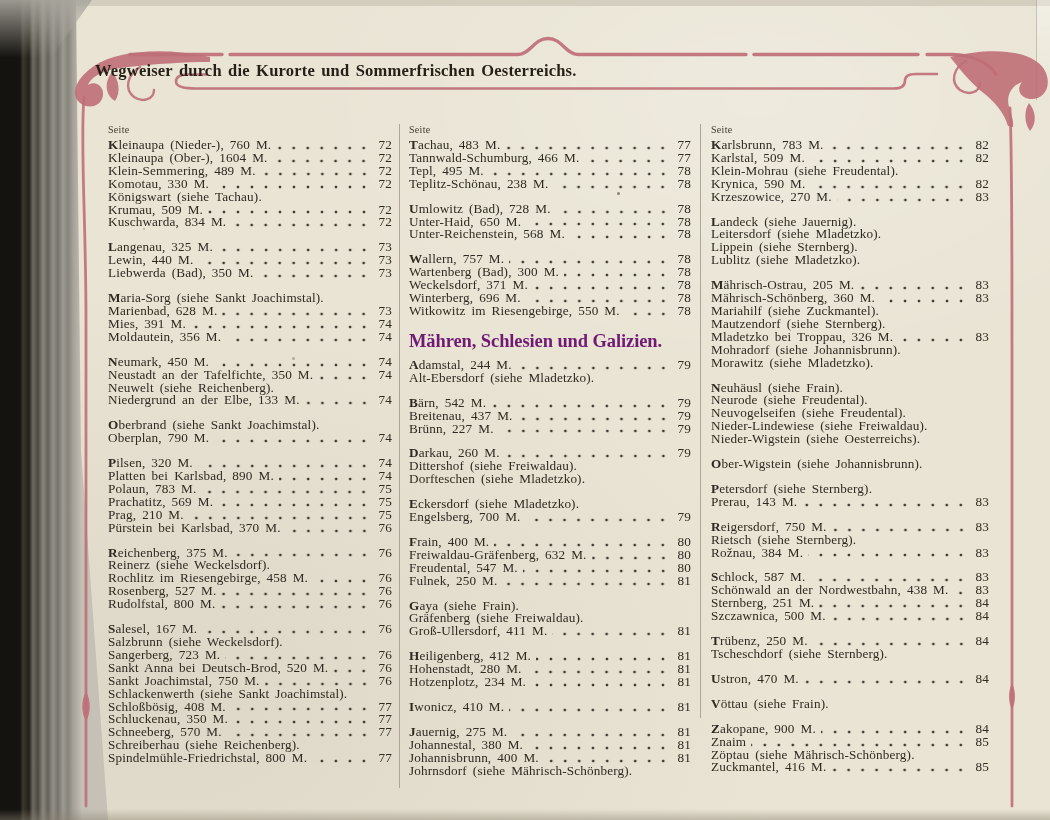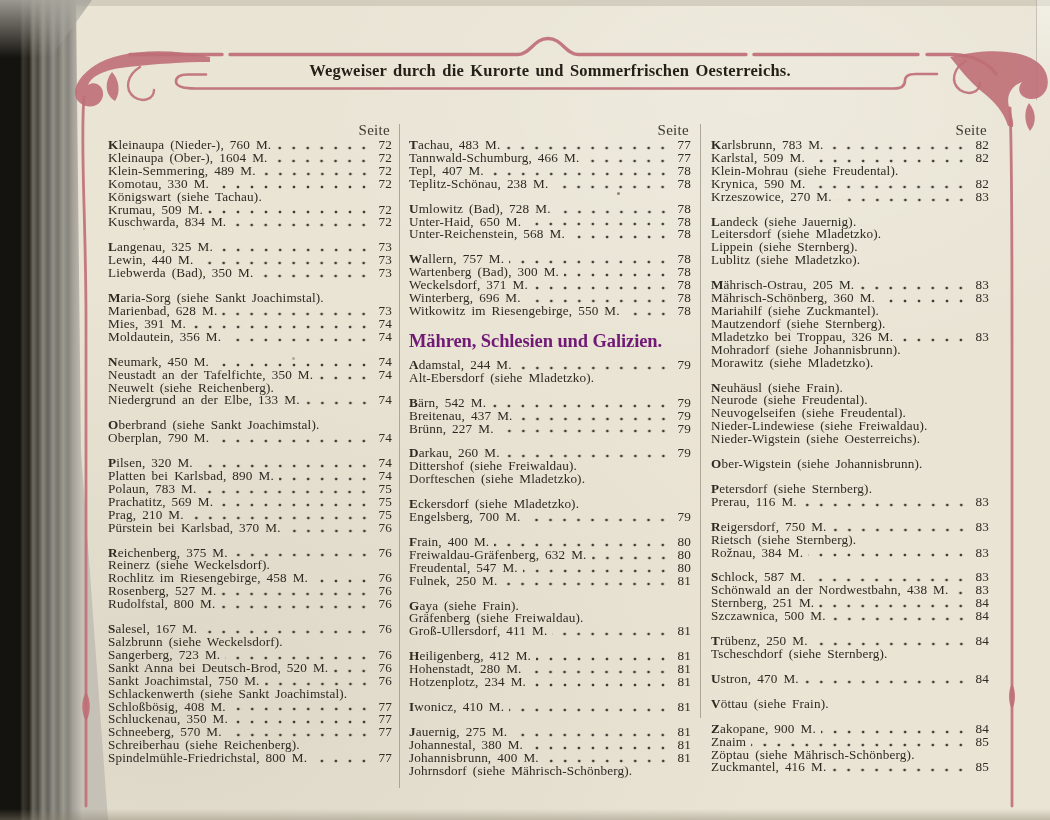--- a/index.html
+++ b/index.html
@@ -41,31 +41,31 @@
   .binding-top{
     position:absolute;left:0;top:0;width:92px;height:58px;
     background:linear-gradient(180deg, rgba(170,167,159,.9), rgba(170,167,159,0));
     clip-path:polygon(0 0, 100% 0, 55% 100%, 0 100%);
   }
   
   svg.frame{position:absolute;inset:0;color:var(--ornament);}
   
   .title{
     position:absolute;left:95px;right:45px;top:61px;
-    text-align:center;font-weight:bold;font-size:16.5px;color:#241f17;
+    font-weight:bold;font-size:16.5px;color:#241f17;
     letter-spacing:.2px;word-spacing:2px;white-space:nowrap;
   }
   
   .col{position:absolute;top:124px;color:var(--ink);}
   .col-1{left:108px;width:284px;}
   .col-2{left:409px;width:282px;}
   .col-3{left:711px;width:278px;}
   .seite{
-    height:12px;line-height:12px;font-size:15px;color:#3f3a30;
-    text-align:right;padding-right:2px;margin-bottom:3px;letter-spacing:.3px;
+    height:12px;line-height:12px;font-size:10px;color:#3f3a30;
+    text-align:left;padding-right:2px;margin-bottom:3px;letter-spacing:.3px;
   }
   .col-body{margin-top:0;}
   .group{margin-bottom:12px;}
   .entry{
     display:flex;align-items:baseline;white-space:nowrap;
     font-size:13.2px;line-height:12.9px;letter-spacing:.15px;word-spacing:2.5px;
   }
   .entry .nm{flex:0 0 auto;}
   .entry .nm b{font-weight:700;}
   .entry .leader{
@@ -362,21 +362,21 @@
             <span class="nm"><b>T</b>achau, 483 M.</span>
             <span class="leader"></span>
             <span class="pg">77</span>
           </div>
           <div class="entry">
             <span class="nm">Tannwald-Schumburg, 466 M.</span>
             <span class="leader"></span>
             <span class="pg">77</span>
           </div>
           <div class="entry">
-            <span class="nm">Tepl, 407 M.</span>
+            <span class="nm">Tepl, 495 M.</span>
             <span class="leader"></span>
             <span class="pg">78</span>
           </div>
           <div class="entry">
             <span class="nm">Teplitz-Schönau, 238 M.</span>
             <span class="leader"></span>
             <span class="pg">78</span>
           </div>
         </div>
         <div class="group">
@@ -646,21 +646,21 @@
         <div class="group">
           <div class="entry">
             <span class="nm"><b>O</b>ber-Wigstein (siehe Johannisbrunn).</span>
           </div>
         </div>
         <div class="group">
           <div class="entry">
             <span class="nm"><b>P</b>etersdorf (siehe Sternberg).</span>
           </div>
           <div class="entry">
-            <span class="nm">Prerau, 116 M.</span>
+            <span class="nm">Prerau, 143 M.</span>
             <span class="leader"></span>
             <span class="pg">83</span>
           </div>
         </div>
         <div class="group">
           <div class="entry">
             <span class="nm"><b>R</b>eigersdorf, 750 M.</span>
             <span class="leader"></span>
             <span class="pg">83</span>
           </div>

